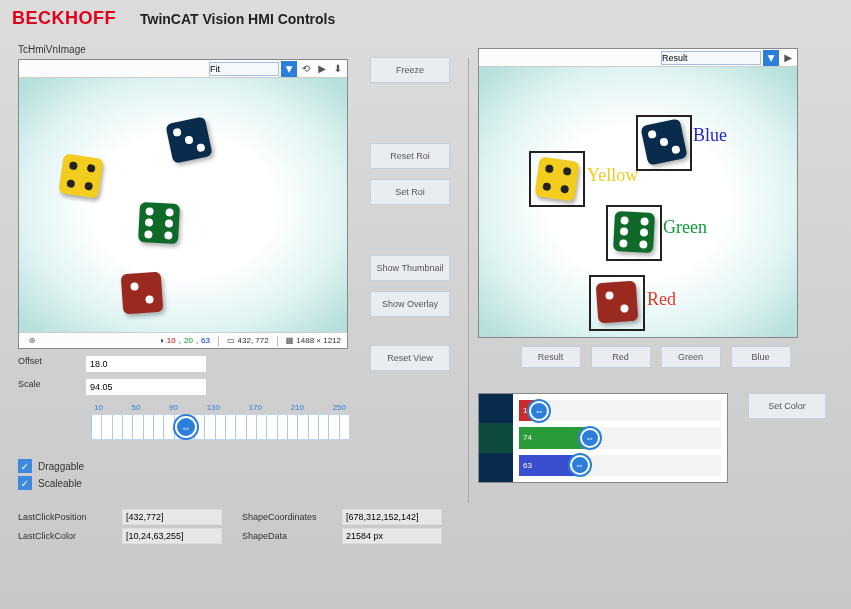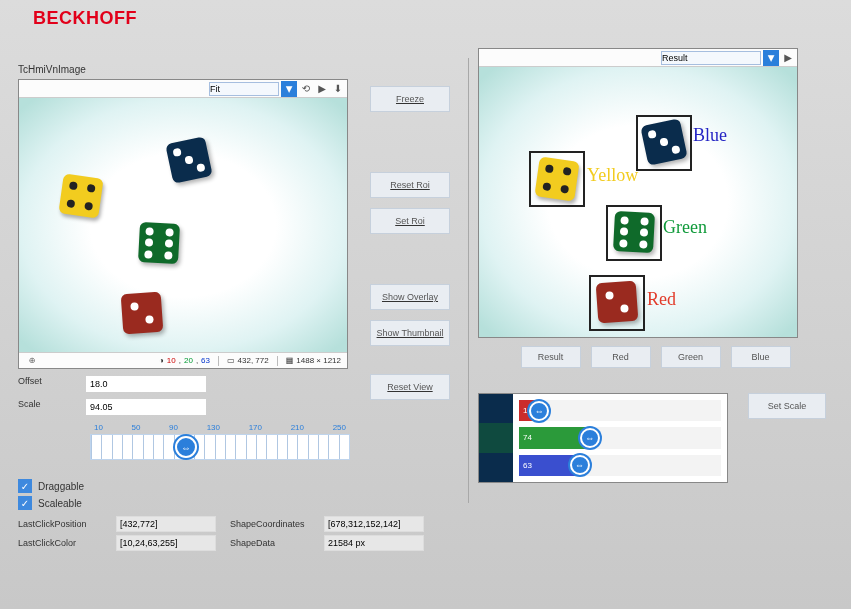--- a/index.html
+++ b/index.html
@@ -5,26 +5,26 @@
   * { box-sizing: border-box; margin: 0; padding: 0; }
   body {
     width: 851px; height: 609px;
     background: linear-gradient(180deg, #dcdcdc 0%, #c8c8c8 100%);
     font-family: Arial, sans-serif;
     font-size: 10px;
     color: #333;
     position: relative;
     overflow: hidden;
   }
-  .header { display:flex; align-items:center; padding: 8px 20px 4px 33px; }
+  .header { display:flex; align-items:center; padding: 8px 20px 4px 12px; }
   .logo { font-weight: bold; font-size: 18px; color:#e2001a; letter-spacing:0.5px; }
   .title { font-weight:bold; font-size:14px; margin-left: 24px; color:#222; }
 
-  .col-left { position:absolute; left:18px; top:64px; width:330px; }
-  .col-mid  { position:absolute; left:370px; top:76px; width:90px;text-decoration:underline; }
+  .col-left { position:absolute; left:18px; top:44px; width:330px; }
+  .col-mid  { position:absolute; left:370px; top:47px; width:90px; }
   .col-right{ position:absolute; left:478px; top:48px; width:355px; }
 
   .section-title { font-size:10px; color:#333; margin-bottom:4px; }
 
   .img-panel { background:#fff; border:1px solid #888; width:330px; height:290px; position:relative; }
   .toolbar { height:18px; display:flex; align-items:center; justify-content:flex-end; padding:0 2px; gap:2px; background:#fcfcfc; border-bottom:1px solid #ccc;}
   .fit-sel { height:14px; font-size:9px; border:1px solid #a6bedf; background:#f4f8fd; width:70px;}
   .blue-btn { width:16px; height:16px; background:#2b7fdb; border:none; display:flex;align-items:center;justify-content:center; color:#fff; cursor:pointer;}
   .tb-icon { width:14px; height:14px; display:flex; align-items:center; justify-content:center; cursor:pointer; color:#555;}
   .canvas { position:absolute; top:18px; left:0; right:0; bottom:16px; background: radial-gradient(ellipse at center, #fff 40%, #dff3f3 70%, #b6e0db 95%); overflow:hidden;}
@@ -55,21 +55,21 @@
   .ruler-labels{ display:flex; justify-content:space-between; font-size:8px; color:#2b7fdb; padding:0 4px;}
   .ruler { position:relative; height:26px; background:#fff; border:1px solid #bfd4ec; margin-top:2px; display:flex; align-items:center;}
   .ticks { position:absolute; inset:0; display:flex; }
   .tick { flex:1; border-left:1px solid #b0c7e2; }
   .handle { position:absolute; width:22px; height:22px; border-radius:50%; background:#2b7fdb; border:2px solid #fff; box-shadow:0 0 0 2px #2b7fdb; display:flex; align-items:center; justify-content:center; color:#fff; font-size:10px;}
 
   .checks { margin-top:16px; }
   .chk { display:flex; align-items:center; gap:6px; margin-bottom:3px; }
   .chkbox{ width:14px; height:14px; background:#3e89de; display:flex; align-items:center; justify-content:center; color:#fff; font-size:10px; cursor:pointer;}
 
-  .bottom-grid { margin-top:6px; display:grid; grid-template-columns: 84px 100px 80px 100px; gap:3px 14px; align-items:center; width:380px;}
+  .bottom-grid { margin-top:19px; display:grid; grid-template-columns: 84px 100px 80px 100px; gap:3px 20px; align-items:center; width:380px;}
 
   .btn { width:80px; height:26px; background:#e9edf2; border:1px solid #c6d0dc; font-size:9px; color:#555; cursor:pointer; display:flex; align-items:center; justify-content:center; margin-bottom:10px;}
   .btn.small{ width:60px; height:22px; margin:0;}
   .btn.wide { width:78px;}
 
   .sep { position:absolute; left:468px; top:58px; width:1px; height:445px; background:#a8a8a8;}
 
   .result-bar { display:flex; gap:10px; margin-top:8px; justify-content:center; }
 
   
@@ -86,20 +86,21 @@
   .barfill{ height:100%; }
   .barlbl { position:absolute; left:4px; color:#fff; font-size:8px;}
   .bhandle{ position:absolute; width:20px; height:20px; border-radius:50%; background:#2b7fdb; border:2px solid #fff; box-shadow:0 0 0 2px #2b7fdb; display:flex;align-items:center;justify-content:center;color:#fff;font-size:9px;}
 
 </style>
 </head>
 <body>
 
 <div class="header">
   <div class="logo">BECKHOFF</div>
+  <div class="title">TwinCAT Vision HMI Controls</div>
 </div>
 
 <div class="sep"></div>
 
 <div class="col-left">
   <div class="section-title">TcHmiVnImage</div>
   <div class="img-panel">
     <div class="toolbar">
       <input class="fit-sel" value="Fit" style="">
       <button class="blue-btn">▾</button>
@@ -224,22 +225,22 @@
     <input class="inp ro" value="21584 px" style="">
   </div>
 </div>
 
 <div class="col-mid">
   <button class="btn" style="margin-top:10px">Freeze</button>
   <div style="height:50px"></div>
   <button class="btn">Reset Roi</button>
   <button class="btn">Set Roi</button>
   <div style="height:40px"></div>
+  <button class="btn">Show Thumbnail</button>
   <button class="btn">Show Overlay</button>
-  <button class="btn">Show Thumbnail</button>
   <div style="height:18px"></div>
   <button class="btn">Reset View</button>
 </div>
 
 <div class="col-right">
   <div class="img-panel2">
     <div class="toolbar">
       <input class="fit-sel" style="width: 100px;" value="Result">
       <button class="blue-btn">▾</button>
       <span class="tb-icon">▶</span>
@@ -309,15 +310,15 @@
           <span class="barlbl">74</span>
           <div class="bhandle" style="left:calc(35% - 10px)">⇔</div>
         </div>
         <div class="barrow">
           <div class="barfill" style="width:30%;background:#3a4fcf"></div>
           <span class="barlbl">63</span>
           <div class="bhandle" style="left:calc(30% - 10px)">⇔</div>
         </div>
       </div>
     </div>
-    <button class="btn wide">Set Scale</button>
+    <button class="btn wide">Set Color</button>
   </div>
 </div>
 
 </body></html>

